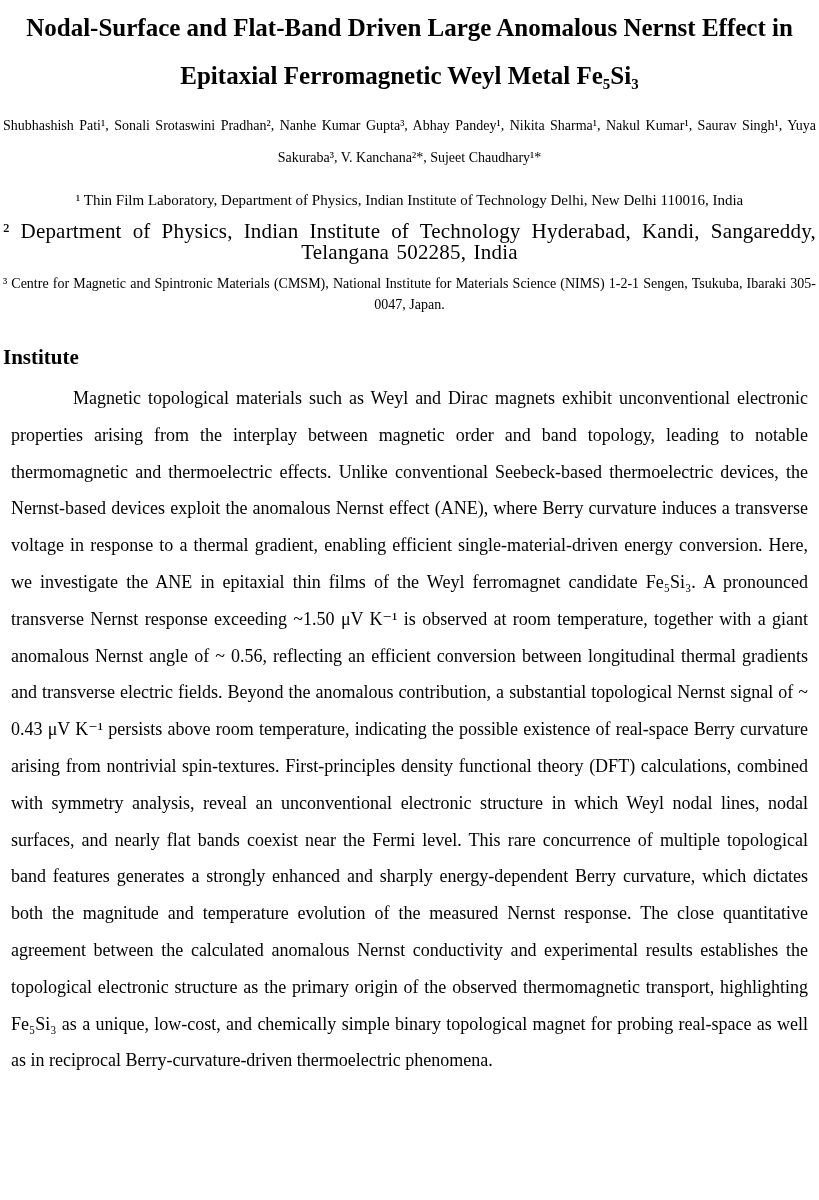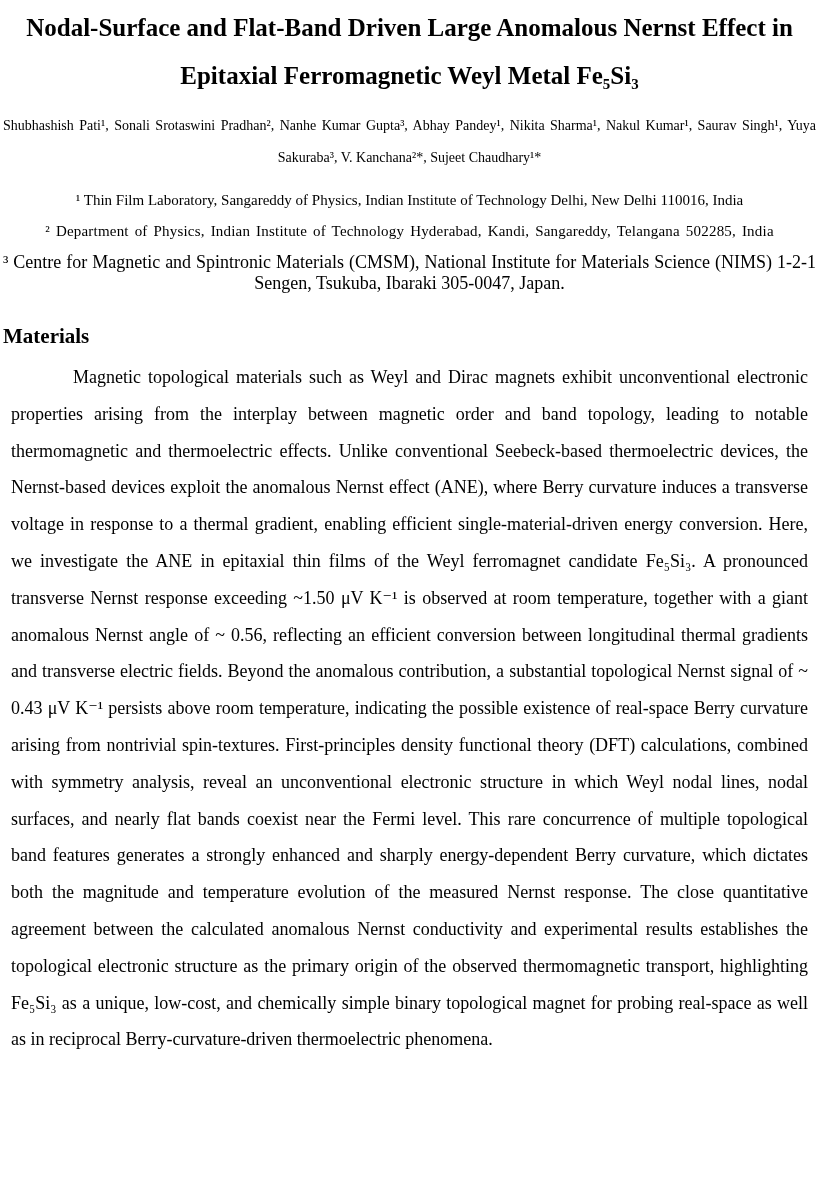--- a/index.html
+++ b/index.html
@@ -33,22 +33,22 @@
       text-align-last: center;
       margin: 8px 0 16px 0;
     }
     .affil {
       margin: 0 0 10px 0;
       text-align: justify;
       text-align-last: center;
       line-height: 21px;
     }
     .affil-1 { font-size: 15px; }
-    .affil-2 { font-size: 15px; letter-spacing: 0.2px; word-spacing: 2px; }
-    .affil-3 { font-size: 18px; }
+    .affil-2 { font-size: 21px; letter-spacing: 0.2px; word-spacing: 2px; }
+    .affil-3 { font-size: 14px; }
     .abstract-heading {
       font-size: 21px;
       font-weight: bold;
       text-align: left;
       margin: 30px 0 10px 0;
     }
     .abstract-body {
       font-size: 18px;
       line-height: 36.8px;
       text-align: justify;
@@ -58,23 +58,23 @@
   </style>
 </head>
 <body>
 
 <div class="page">
 
   <h1 class="title">Nodal-Surface and Flat-Band Driven Large Anomalous Nernst Effect in Epitaxial Ferromagnetic Weyl Metal Fe₅Si₃</h1>
 
   <p class="authors">Shubhashish Pati¹, Sonali Srotaswini Pradhan², Nanhe Kumar Gupta³, Abhay Pandey¹, Nikita Sharma¹, Nakul Kumar¹, Saurav Singh¹, Yuya Sakuraba³, V. Kanchana²*, Sujeet Chaudhary¹*</p>
 
-  <p class="affil affil-1">¹ Thin Film Laboratory, Sangareddy of Physics, Indian Institute of Technology Delhi, New Delhi 110016, India</p>
+  <p class="affil affil-1">¹ Thin Film Laboratory, Department of Physics, Indian Institute of Technology Delhi, New Delhi 110016, India</p>
 
   <p class="affil affil-2">² Department of Physics, Indian Institute of Technology Hyderabad, Kandi, Sangareddy, Telangana 502285, India</p>
 
   <p class="affil affil-3">³ Centre for Magnetic and Spintronic Materials (CMSM), National Institute for Materials Science (NIMS) 1-2-1 Sengen, Tsukuba, Ibaraki 305-0047, Japan.</p>
 
-  <h2 class="abstract-heading">Materials</h2>
+  <h2 class="abstract-heading">Institute</h2>
 
   <p class="abstract-body">Magnetic topological materials such as Weyl and Dirac magnets exhibit unconventional electronic properties arising from the interplay between magnetic order and band topology, leading to notable thermomagnetic and thermoelectric effects. Unlike conventional Seebeck-based thermoelectric devices, the Nernst-based devices exploit the anomalous Nernst effect (ANE), where Berry curvature induces a transverse voltage in response to a thermal gradient, enabling efficient single-material-driven energy conversion. Here, we investigate the ANE in epitaxial thin films of the Weyl ferromagnet candidate Fe₅Si₃. A pronounced transverse Nernst response exceeding ~1.50 μV K⁻¹ is observed at room temperature, together with a giant anomalous Nernst angle of ~ 0.56, reflecting an efficient conversion between longitudinal thermal gradients and transverse electric fields. Beyond the anomalous contribution, a substantial topological Nernst signal of ~ 0.43 μV K⁻¹ persists above room temperature, indicating the possible existence of real-space Berry curvature arising from nontrivial spin-textures. First-principles density functional theory (DFT) calculations, combined with symmetry analysis, reveal an unconventional electronic structure in which Weyl nodal lines, nodal surfaces, and nearly flat bands coexist near the Fermi level. This rare concurrence of multiple topological band features generates a strongly enhanced and sharply energy-dependent Berry curvature, which dictates both the magnitude and temperature evolution of the measured Nernst response. The close quantitative agreement between the calculated anomalous Nernst conductivity and experimental results establishes the topological electronic structure as the primary origin of the observed thermomagnetic transport, highlighting Fe₅Si₃ as a unique, low-cost, and chemically simple binary topological magnet for probing real-space as well as in reciprocal Berry-curvature-driven thermoelectric phenomena.</p>
 
 </div>
 
 </body></html>

